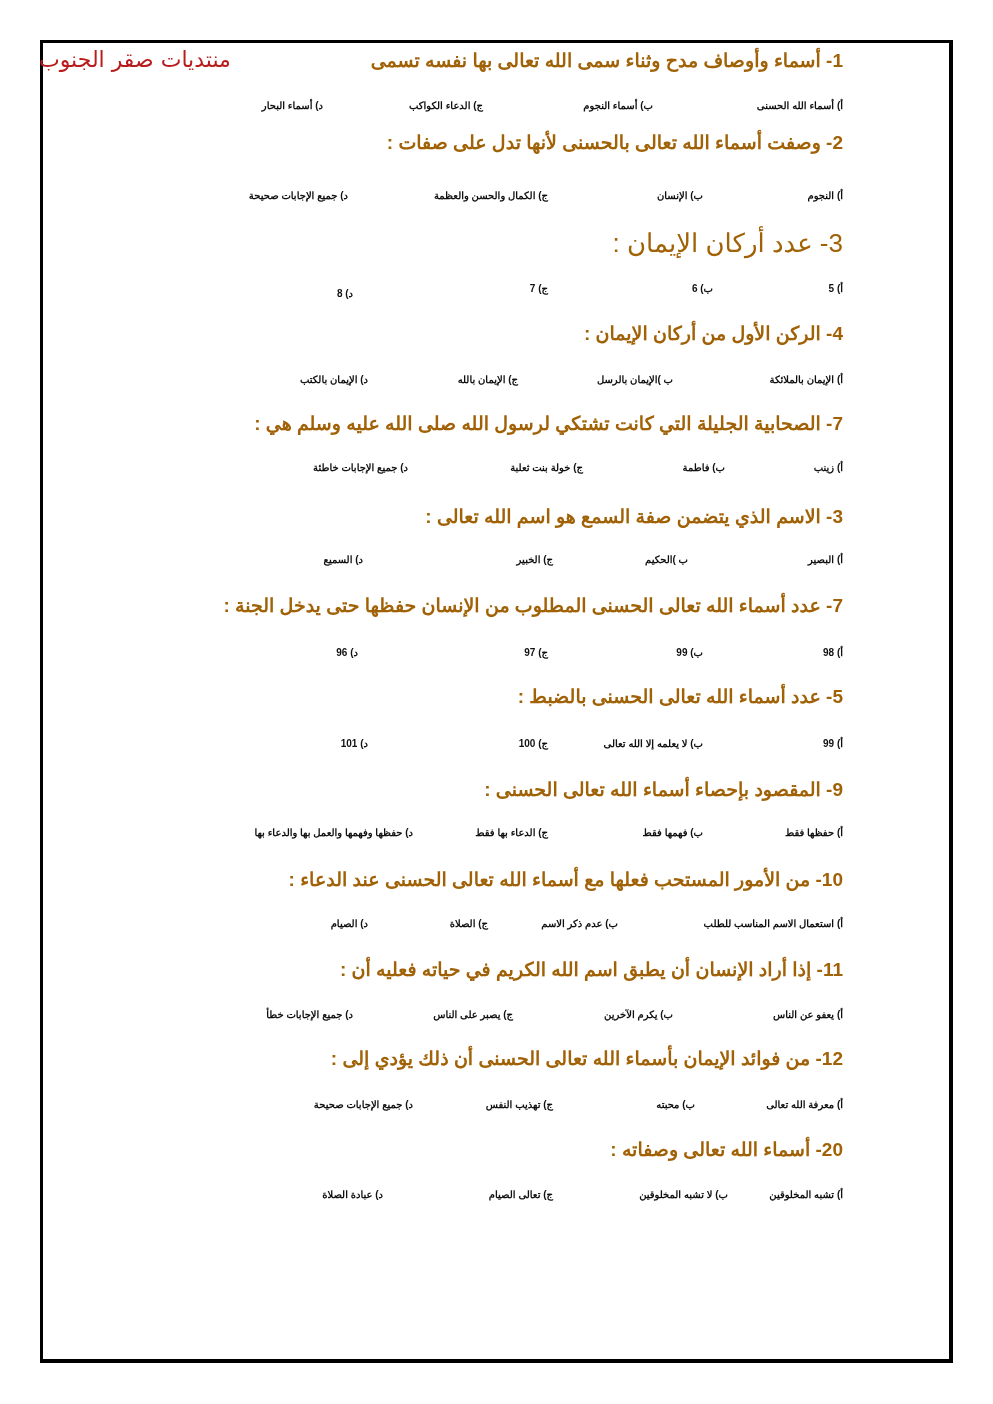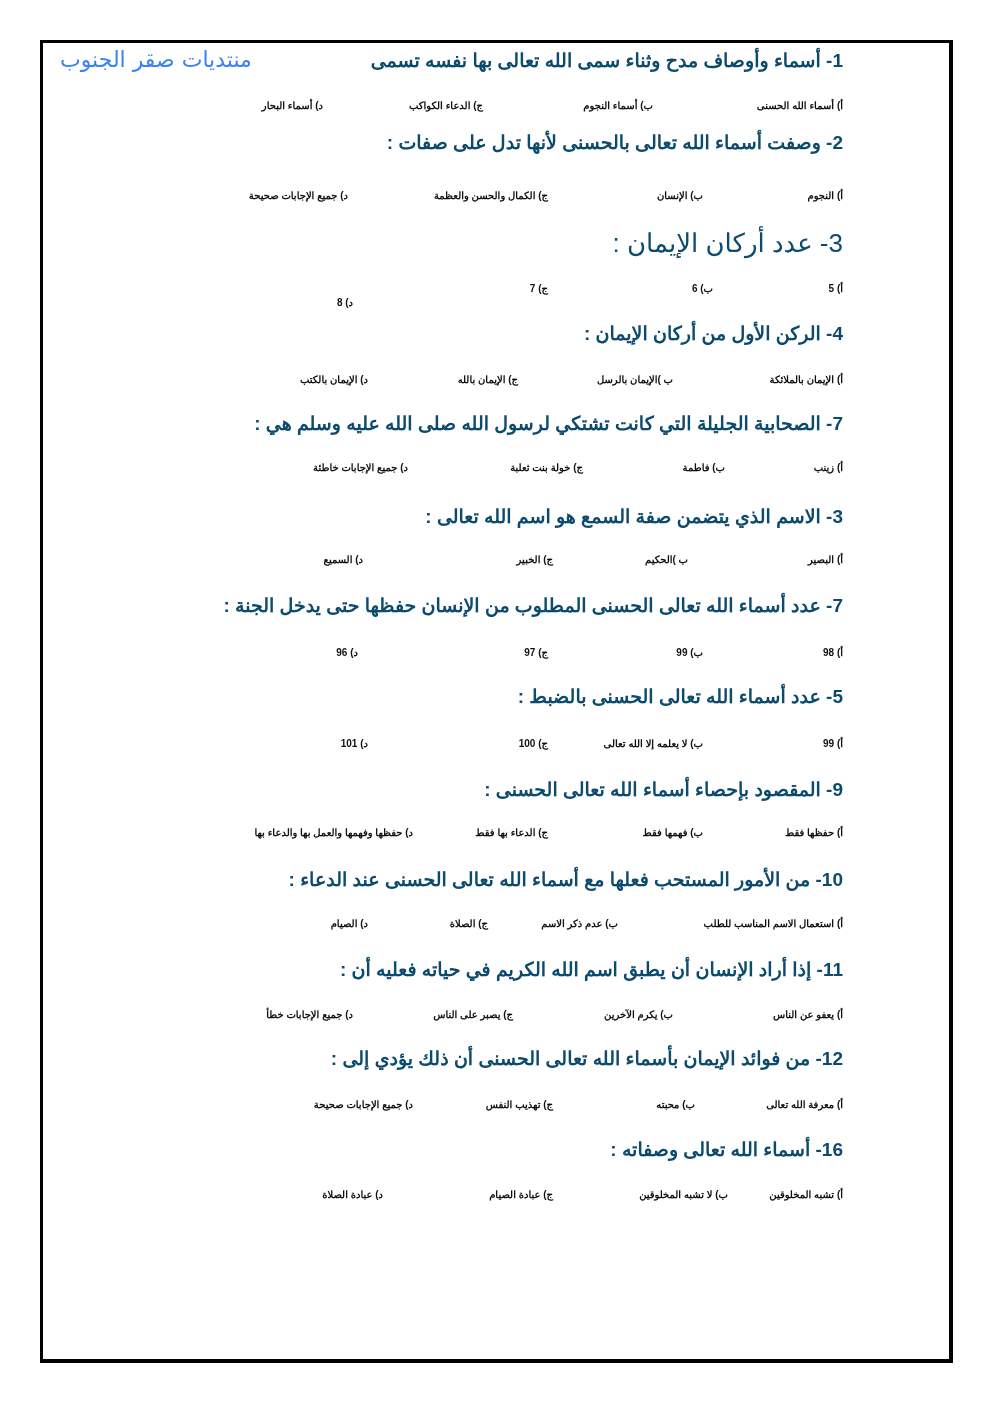--- a/index.html
+++ b/index.html
@@ -3,29 +3,29 @@
 <meta charset="utf-8">
 <style>
   html, body { margin: 0; padding: 0; background: #ffffff; }
   body { width: 993px; height: 1404px; position: relative; overflow: hidden; }
   .frame {
     position: absolute; left: 40px; top: 40px; width: 906px; height: 1316px;
     border: 3px solid #000; box-sizing: content-box;
     border-right-width: 4px; border-bottom-width: 4px;
   }
   .site-title {
-    position: absolute; left: 60px; top: 44px;
-    font-family: "DejaVu Sans", sans-serif; font-size: 22px; color: #3b82f6;
+    position: absolute; left: 39px; top: 44px;
+    font-family: "DejaVu Sans", sans-serif; font-size: 22px; color: #b91c1c;
     direction: rtl; white-space: nowrap; line-height: 32px;
   }
   .q {
     position: absolute; right: 150px;
     direction: rtl; white-space: nowrap;
     font-family: "Liberation Sans", sans-serif; font-weight: bold;
-    font-size: 19px; color: #0c4a6e; line-height: 28px;
+    font-size: 19px; color: #a16207; line-height: 28px;
   }
   .q.light { font-weight: normal; font-size: 26px; }
   .opt {
     position: absolute;
     direction: rtl; white-space: nowrap;
     font-family: "Liberation Sans", sans-serif; font-weight: bold;
     font-size: 10px; color: #111; line-height: 20px;
   }
 </style>
 </head>
@@ -44,21 +44,21 @@
 <div class="q" style="top:129px">2- وصفت أسماء الله تعالى بالحسنى لأنها تدل على صفات :</div>
 <div class="opt" style="right:150px;top:186px">أ) النجوم</div>
 <div class="opt" style="right:290px;top:186px">ب) الإنسان</div>
 <div class="opt" style="right:445px;top:186px">ج) الكمال والحسن والعظمة</div>
 <div class="opt" style="right:645px;top:186px">د) جميع الإجابات صحيحة</div>
 
 <div class="q light" style="top:229px">3- عدد أركان الإيمان :</div>
 <div class="opt" style="right:150px;top:279px">أ) 5</div>
 <div class="opt" style="right:280px;top:279px">ب) 6</div>
 <div class="opt" style="right:445px;top:279px">ج) 7</div>
-<div class="opt" style="right:640px;top:293px">د) 8</div>
+<div class="opt" style="right:640px;top:284px">د) 8</div>
 
 <div class="q" style="top:320px">4- الركن الأول من أركان الإيمان :</div>
 <div class="opt" style="right:150px;top:370px">أ) الإيمان بالملائكة</div>
 <div class="opt" style="right:320px;top:370px">ب )الإيمان بالرسل</div>
 <div class="opt" style="right:475px;top:370px">ج) الإيمان بالله</div>
 <div class="opt" style="right:625px;top:370px">د) الإيمان بالكتب</div>
 
 <div class="q" style="top:410px">7- الصحابية الجليلة التي كانت تشتكي لرسول الله صلى الله عليه وسلم هي :</div>
 <div class="opt" style="right:150px;top:458px">أ) زينب</div>
 <div class="opt" style="right:268px;top:458px">ب) فاطمة</div>
@@ -100,17 +100,17 @@
 <div class="opt" style="right:320px;top:1005px">ب) يكرم الآخرين</div>
 <div class="opt" style="right:480px;top:1005px">ج) يصبر على الناس</div>
 <div class="opt" style="right:640px;top:1005px">د) جميع الإجابات خطأ</div>
 
 <div class="q" style="top:1045px">12- من فوائد الإيمان بأسماء الله تعالى الحسنى أن ذلك يؤدي إلى :</div>
 <div class="opt" style="right:150px;top:1095px">أ) معرفة الله تعالى</div>
 <div class="opt" style="right:298px;top:1095px">ب) محبته</div>
 <div class="opt" style="right:440px;top:1095px">ج) تهذيب النفس</div>
 <div class="opt" style="right:580px;top:1095px">د) جميع الإجابات صحيحة</div>
 
-<div class="q" style="top:1136px">16- أسماء الله تعالى وصفاته :</div>
+<div class="q" style="top:1136px">20- أسماء الله تعالى وصفاته :</div>
 <div class="opt" style="right:150px;top:1185px">أ) تشبه المخلوقين</div>
 <div class="opt" style="right:265px;top:1185px">ب) لا تشبه  المخلوقين</div>
-<div class="opt" style="right:440px;top:1185px">ج) عبادة الصيام</div>
+<div class="opt" style="right:440px;top:1185px">ج) تعالى الصيام</div>
 <div class="opt" style="right:610px;top:1185px">د) عبادة الصلاة</div>
 
 </body></html>

